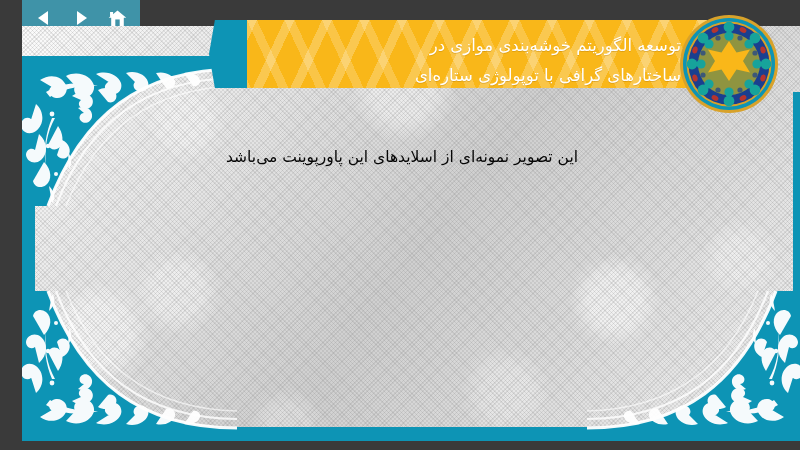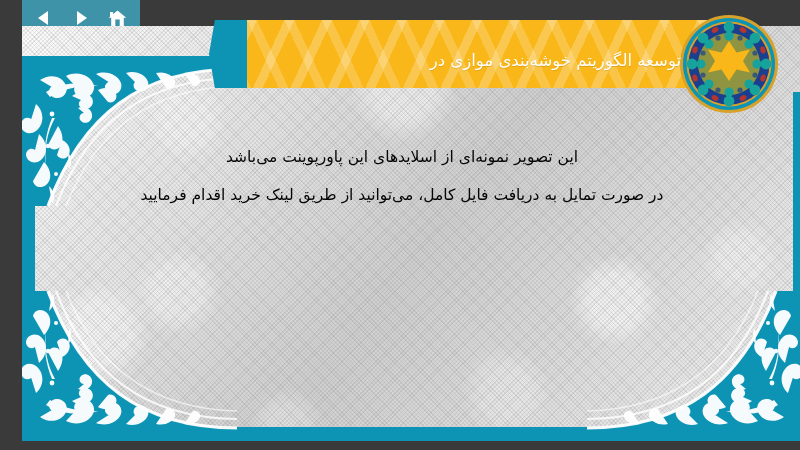--- a/index.html
+++ b/index.html
@@ -238,30 +238,30 @@
         <circle cx="30" cy="58" r="2.4"></circle>
         <circle cx="26" cy="90" r="2.2"></circle>
         <circle cx="34" cy="118" r="2"></circle>
         <path d="M56 52 c8-3 15 2 14 9 c-1 5-7 8-11 4 c-3-3-1-8 3-8"></path>
         <path d="M40 84 c7 3 10 11 6 16 c-3 4-9 3-11-1"></path>
       </g>
     </svg>
 
     <div id="bodytext">
       <div class="bline">این تصویر نمونه‌ای از اسلایدهای این پاورپوینت می‌باشد</div>
-      <div class="bline">در صورت تمایل به دریافت فایل کامل، می‌توانید از طریق لینک خرید اقدام فرمایید</div>
     </div>
   </div>
 
   <div id="header">
     <div id="banner-tab"></div>
 
     <div id="title-banner">
       <div class="chev"></div>
       <div class="tline">توسعه الگوریتم خوشه‌بندی موازی در</div>
+      <div class="tline">ساختارهای گرافی با توپولوژی ستاره‌ای</div>
     </div>
 
     <svg id="medallion" viewBox="0 0 100 100">
       <circle cx="50" cy="50" r="49" fill="#d8a22a"></circle>
       <circle cx="50" cy="50" r="46" fill="#0d94b5"></circle>
       <circle cx="50" cy="50" r="42.5" fill="#d8a22a"></circle>
       <circle cx="50" cy="50" r="40.5" fill="#1a3f8f"></circle>
       <g>
         <g fill="#17a39b">
           <circle cx="50" cy="13" r="5.4"></circle>

